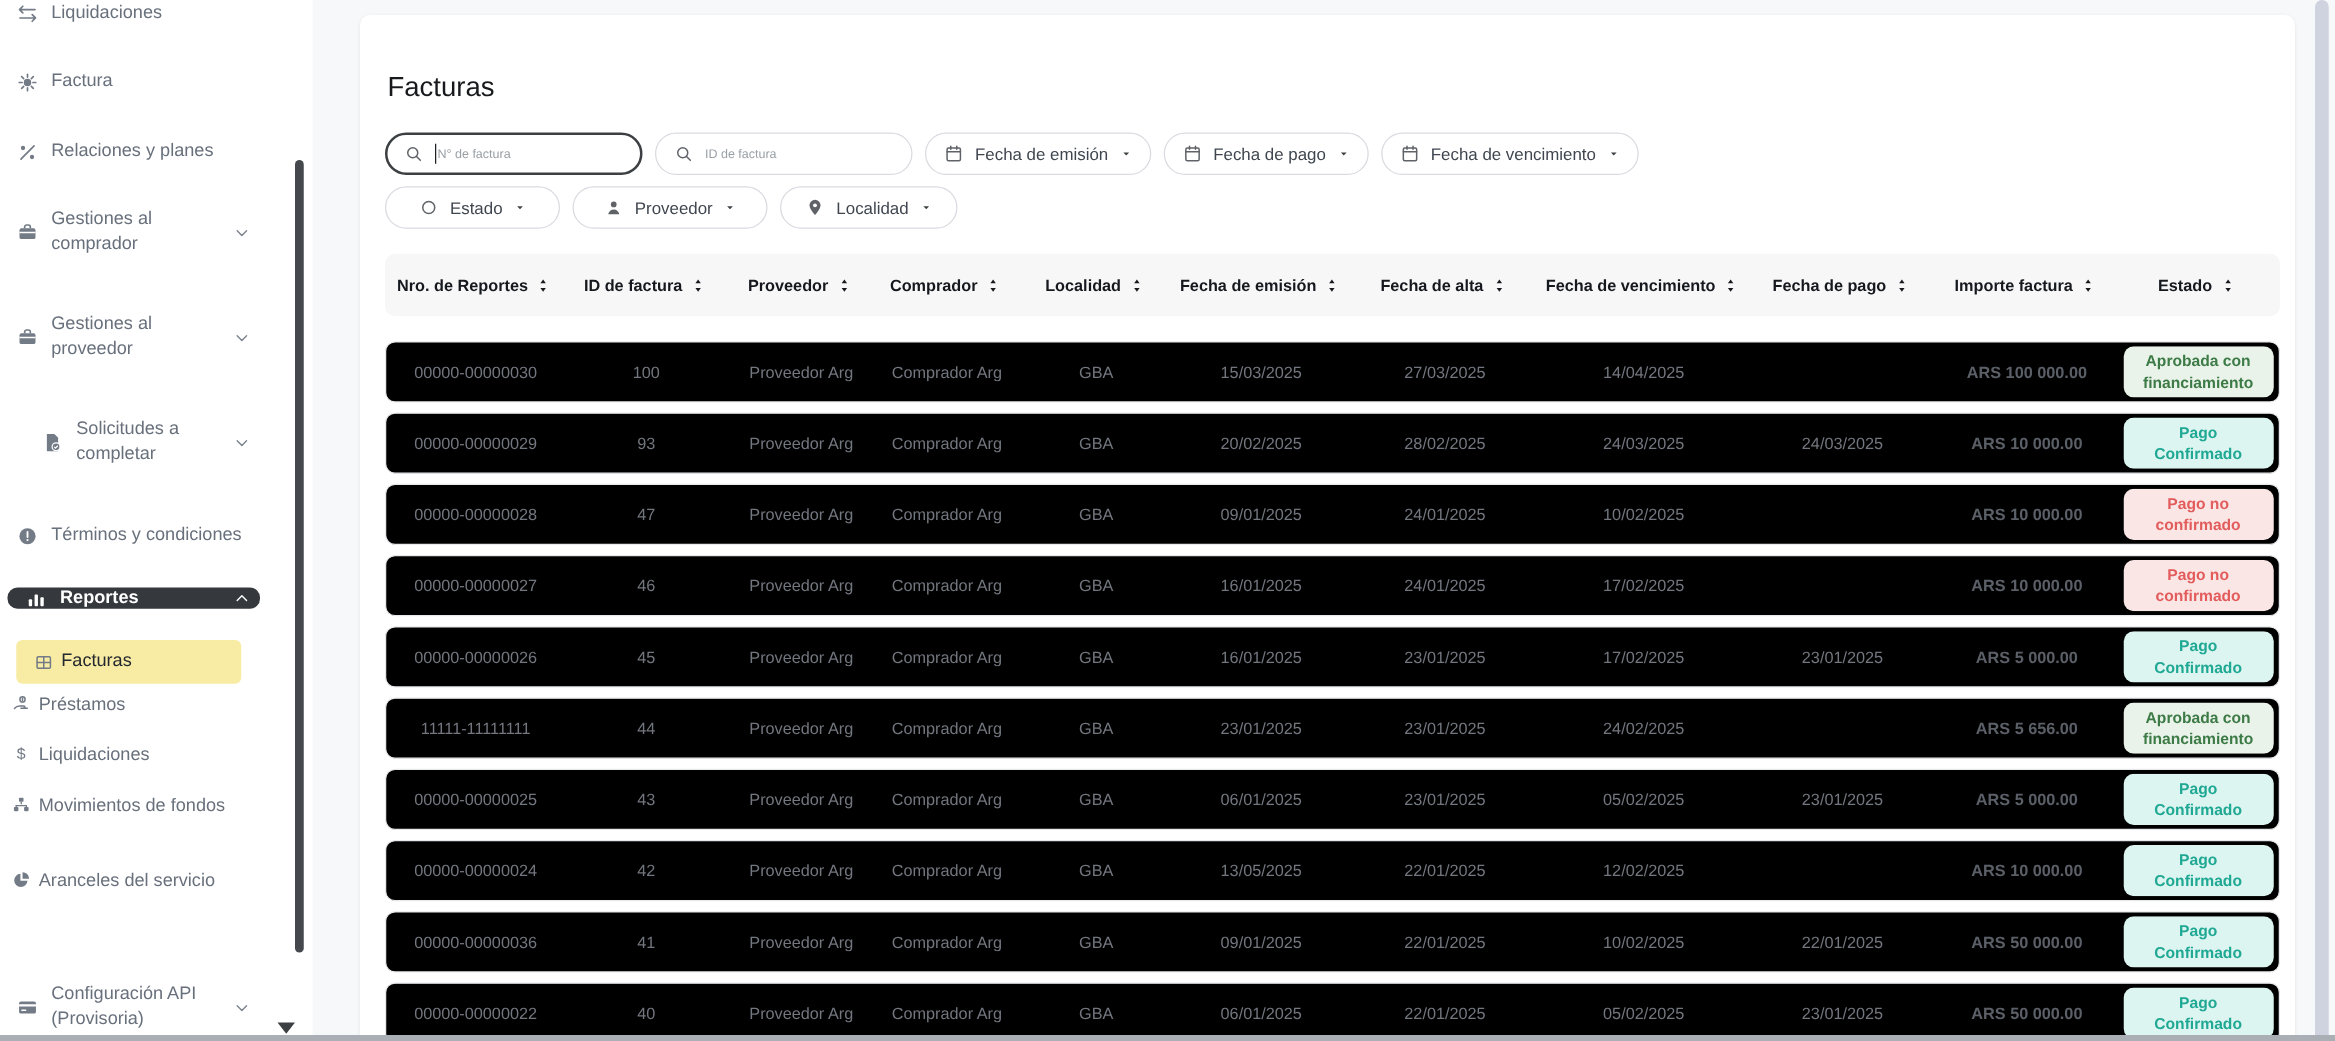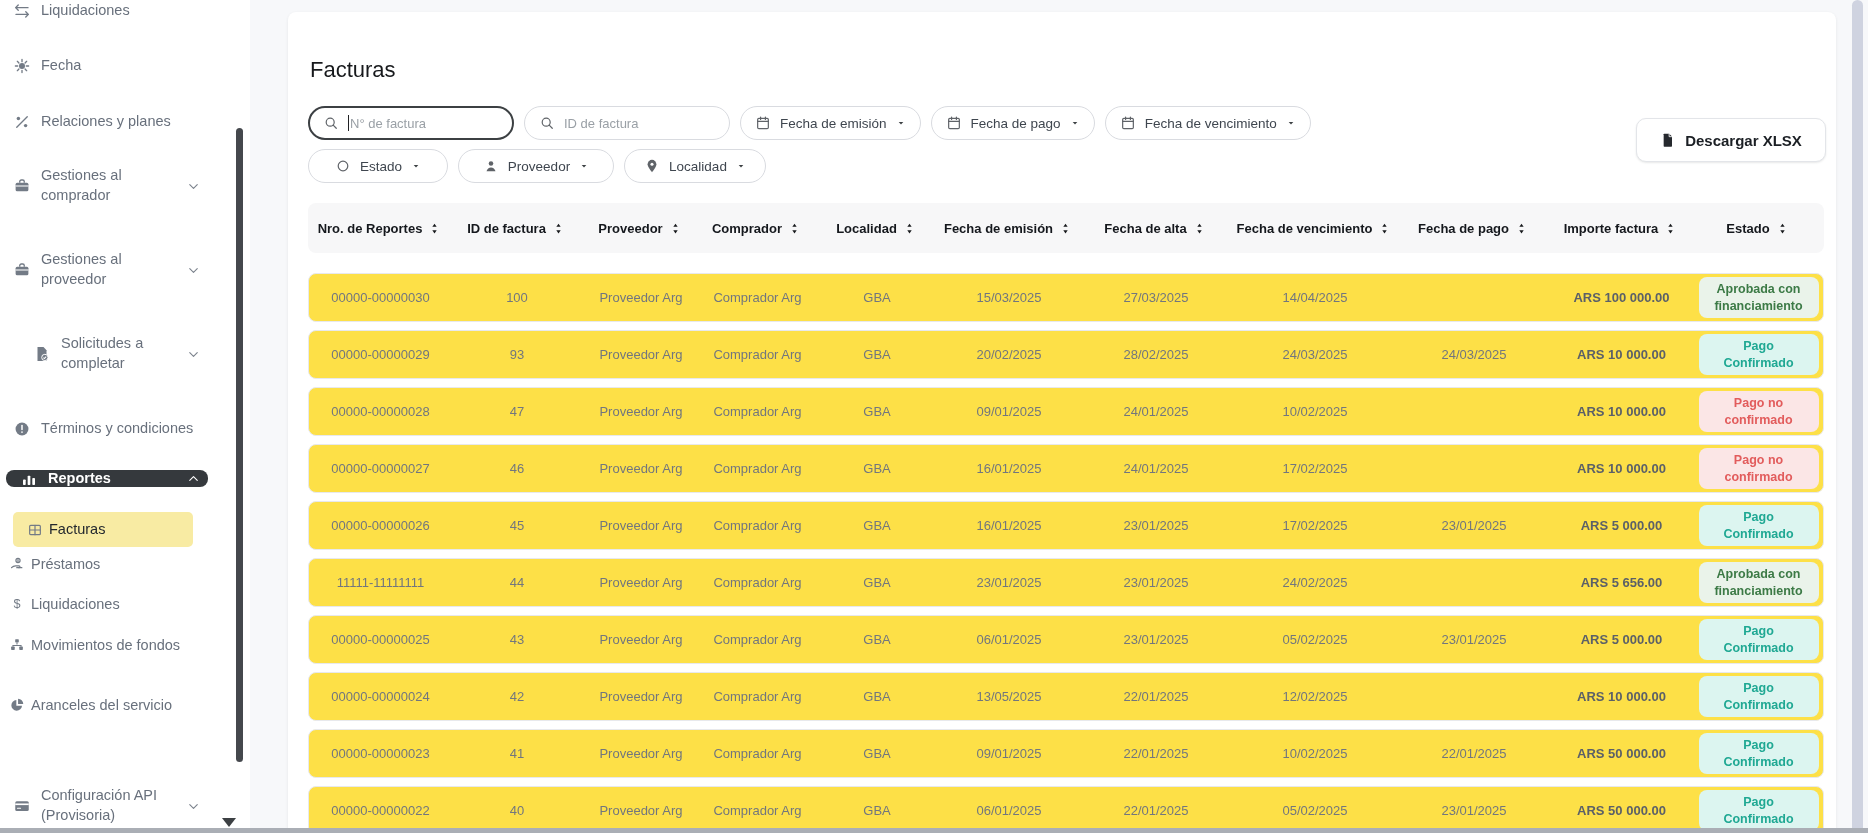--- a/index.html
+++ b/index.html
@@ -47,42 +47,42 @@
   .frow2{top:137px;}
   .pillbox{
     display:flex;align-items:center;height:34px;box-sizing:border-box;border-radius:18px;
     background:#fff;border:1px solid #d9dbe0;padding:0 14px;color:#3f464f;font-size:13.5px;white-space:nowrap;
   }
   .pillbox .ic{width:16px;height:16px;color:#5f6368;margin-right:9px;display:flex;}
   .pillbox .ic svg{width:16px;height:16px;}
   .pillbox .caret{margin-left:9px;width:10px;height:10px;color:#3c4043;display:flex;}
   .pillbox .caret svg{width:10px;height:10px;}
   .searchpill{width:206px;}
-  .searchpill input{border:none;outline:none;width:100%;font-size:13px;font-family:inherit;color:#202124;background:transparent;padding:0;}
+  .searchpill input{border:none;outline:none;width:100%;font-size:10px;font-family:inherit;color:#202124;background:transparent;padding:0;}
   .searchpill input::placeholder{color:#9aa0a6;}
   .searchpill.focused{border:2px solid #3c4043;padding:0 13px;}
   .caret-bar{width:1px;height:16px;background:#202124;margin-right:1px;flex:0 0 auto;}
   .chip{justify-content:center;}
   .dl-btn{
     position:absolute;left:1348px;top:106px;width:190px;height:44px;box-sizing:border-box;
     background:#fff;border:1px solid #e3e5e9;border-radius:10px;box-shadow:0 1px 2px rgba(60,64,67,.12);
     display:flex;align-items:center;justify-content:center;gap:9px;cursor:pointer;
     font-size:15px;font-weight:700;color:#1b1f24;font-family:inherit;
   }
   .dl-btn .ic{width:16px;height:18px;color:#26292e;display:flex;}
   .dl-btn .ic svg{width:16px;height:18px;}
   
   .tbl{position:absolute;left:20px;top:191px;width:1516px;}
   .tgrid{display:grid;grid-template-columns:143px 130px 118px 115px 124px 140px 154px 164px 154px 141px 133px;align-items:center;}
   .thead{height:50px;background:#f7f7f8;border-radius:8px;}
   .th{display:flex;align-items:center;justify-content:center;gap:6px;font-size:13px;font-weight:700;color:#15181d;cursor:pointer;}
   .th .sort{width:13px;height:13px;fill:#17191c;flex:0 0 auto;}
   .rows{margin-top:20px;}
   .trow{
-    height:49px;box-sizing:border-box;background:#fde047;border:1px solid #e8e9ec;border-radius:8px;
+    height:49px;box-sizing:border-box;background:#000000;border:1px solid #e8e9ec;border-radius:8px;
     margin-bottom:8px;cursor:pointer;
   }
   .td{font-size:13px;color:#72767e;text-align:center;overflow:hidden;white-space:nowrap;}
   .td.amount{font-weight:700;color:#5b6068;}
   .badge{
     display:inline-block;max-width:104px;padding:4px 8px;border-radius:8px;
     font-size:12.5px;font-weight:600;line-height:1.3;white-space:normal;
   }
   
   .v-scroll{position:absolute;right:5px;top:0;width:11px;height:833px;background:#cfd3e0;border-radius:6px;z-index:5;}
@@ -102,21 +102,21 @@
         </span>
         <span class="lbl">Liquidaciones</span>
       </div>
       <div class="side-item" style="top: 51px; height: 30px;">
         <span class="ic">
           <svg viewBox="0 0 24 24" fill="none" stroke="currentColor" stroke-width="1.8" stroke-linecap="round" stroke-linejoin="round">
             <circle cx="12" cy="12" r="3.1" fill="currentColor"></circle>
             <path d="M12 3.2v3M12 17.8v3M3.2 12h3M17.8 12h3M5.8 5.8l2.1 2.1M16.1 16.1l2.1 2.1M18.2 5.8l-2.1 2.1M7.9 16.1l-2.1 2.1"></path>
           </svg>
         </span>
-        <span class="lbl">Fecha</span>
+        <span class="lbl">Factura</span>
       </div>
       <div class="side-item" style="top: 107px; height: 30px;">
         <span class="ic">
           <svg viewBox="0 0 24 24" fill="none" stroke="currentColor" stroke-width="1.8" stroke-linecap="round" stroke-linejoin="round">
             <path d="M5 19 19 5"></path>
             <circle cx="7.2" cy="7.2" r="2.3" fill="currentColor" stroke="none"></circle>
             <circle cx="16.8" cy="16.8" r="2.3" fill="currentColor" stroke="none"></circle>
           </svg>
         </span>
         <span class="lbl">Relaciones y planes</span>
@@ -353,29 +353,20 @@
         </span>
         <span>Localidad</span>
         <span class="caret">
           <svg viewBox="0 0 24 24">
             <path d="M6.5 9.5h11L12 15.5z" fill="currentColor"></path>
           </svg>
         </span>
       </div>
     </div>
 
-  <button class="dl-btn">
-    <span class="ic">
-        <svg viewBox="0 0 24 24">
-          <path d="M6.5 2.5h7.2l4.3 4.3V21a1 1 0 0 1-1 1h-10.5a1 1 0 0 1-1-1V3.5a1 1 0 0 1 1-1z" fill="currentColor"></path>
-          <path d="M13.7 2.5V7h4.3" fill="none" stroke="#fff" stroke-width="1.3"></path>
-        </svg>
-      </span>
-    <span>Descargar XLSX</span>
-  </button>
 
   <div class="tbl">
     <div class="tgrid thead" id="table-head">
         <div class="th">
           <span>Nro. de Reportes</span>
           <span class="sort-ic" style="width: 13px; height: 13px; display: flex; color: rgb(23, 25, 28);">
             <svg viewBox="0 0 24 24" class="sort">
               <path d="M12 3 16 8.6H8z" fill="currentColor"></path>
               <path d="M12 21 8 15.4h8z" fill="currentColor"></path>
             </svg>
@@ -571,21 +562,21 @@
           <div class="td">Comprador Arg</div>
           <div class="td">GBA</div>
           <div class="td">13/05/2025</div>
           <div class="td">22/01/2025</div>
           <div class="td">12/02/2025</div>
           <div class="td"></div>
           <div class="td amount">ARS 10 000.00</div>
           <div class="td"><span class="badge" style="background: rgb(220, 245, 240); color: rgb(31, 168, 147);">Pago Confirmado</span></div>
         </div>
         <div class="tgrid trow">
-          <div class="td">00000-00000023</div>
+          <div class="td">00000-00000036</div>
           <div class="td">41</div>
           <div class="td">Proveedor Arg</div>
           <div class="td">Comprador Arg</div>
           <div class="td">GBA</div>
           <div class="td">09/01/2025</div>
           <div class="td">22/01/2025</div>
           <div class="td">10/02/2025</div>
           <div class="td">22/01/2025</div>
           <div class="td amount">ARS 50 000.00</div>
           <div class="td"><span class="badge" style="background: rgb(220, 245, 240); color: rgb(31, 168, 147);">Pago Confirmado</span></div>

